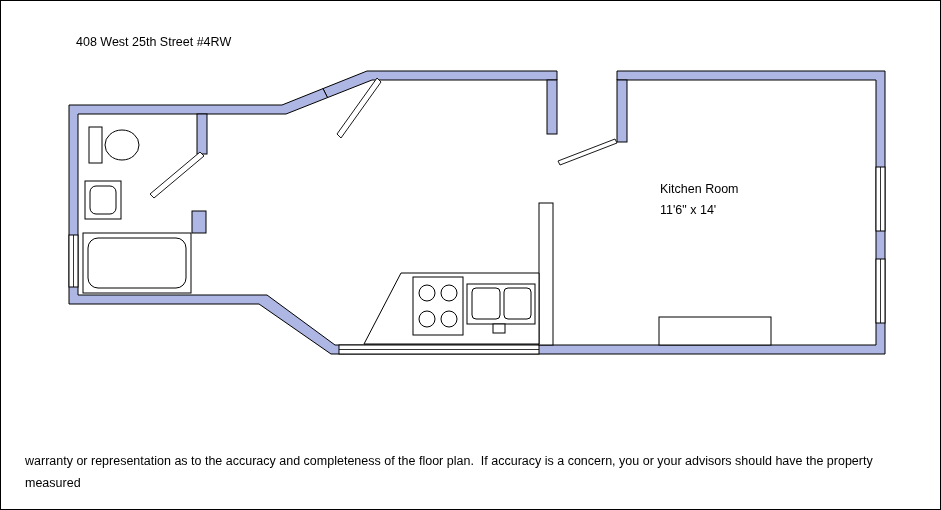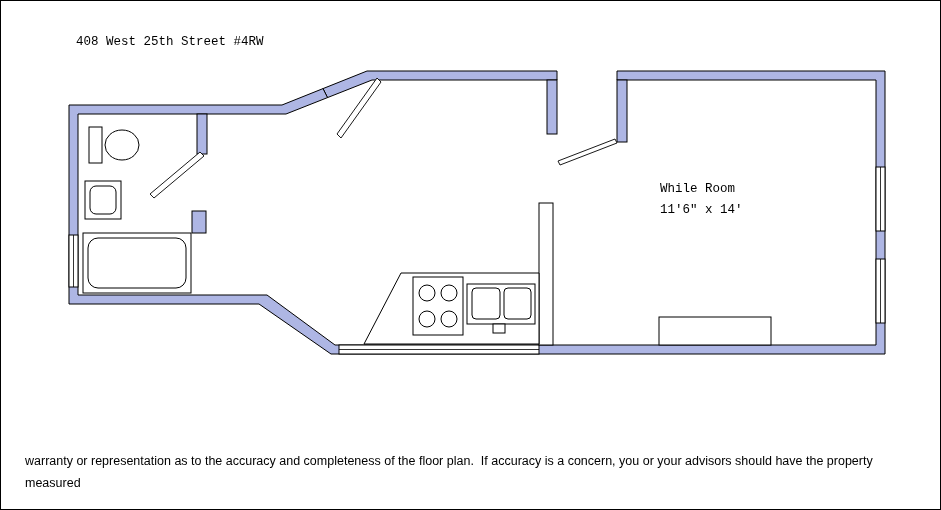--- a/index.html
+++ b/index.html
@@ -4,21 +4,21 @@
 <style>
   html,body{margin:0;padding:0;background:#fff;}
   body{width:941px;height:510px;font-family:"Liberation Sans",sans-serif;color:#000;}
   #frame{position:relative;width:941px;height:510px;box-sizing:border-box;border:1px solid #000;background:#fff;overflow:hidden;}
   #plan-svg{position:absolute;left:0;top:0;width:941px;height:510px;}
   .wall{fill:var(--wall-color,#aeb6e4);stroke:var(--line-color,#000);stroke-width:1;stroke-linejoin:miter;}
   .white{fill:#ffffff;stroke:var(--line-color,#000);stroke-width:1;}
   .leaf{fill:#ffffff;stroke:var(--line-color,#000);stroke-width:0.9;}
   .winline{stroke:var(--line-color,#000);stroke-width:0.8;}
   .fixture{fill:#ffffff;stroke:var(--line-color,#000);stroke-width:1;}
-  .txt{position:absolute;font-size:12.5px;line-height:21px;white-space:nowrap;font-family:Liberation Mono, monospace;}
+  .txt{position:absolute;font-size:12.5px;line-height:21px;white-space:nowrap;}
   #address{left:75px;top:31px;}
   #label-kitchen{left:424px;top:167px;}
   #label-living{left:659px;top:178px;}
   #disclaimer{position:absolute;left:24px;top:449px;width:902px;font-size:12.5px;line-height:22px;}
   .disc-line{white-space:pre-wrap;}
 </style>
 </head>
 <body>
 
 <div id="frame">
@@ -85,21 +85,21 @@
       <rect class="fixture" x="84" y="180" width="36" height="38"></rect>
       <rect class="fixture" x="89" y="185" width="26" height="28" rx="6"></rect>
     </g>
     <g>
       <rect class="fixture" x="82" y="232" width="108" height="60"></rect>
       <rect class="fixture" x="87" y="237" width="98" height="50" rx="10"></rect>
     </g>
   </svg>
 
   <div id="label-living" class="txt">
-    <div>While Room</div>
+    <div>Kitchen Room</div>
     <div>11'6" x 14'</div>
   </div>
 
   <div id="disclaimer">
     <div class="disc-line">warranty or representation as to the accuracy and completeness of the floor plan.  If accuracy is a concern, you or your advisors should have the property measured</div>
 
   </div>
 
 </div>
 

